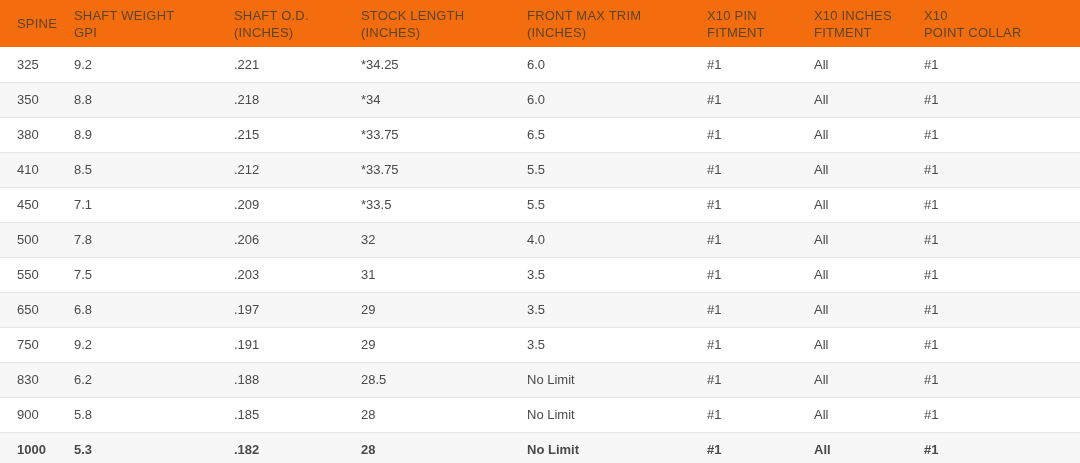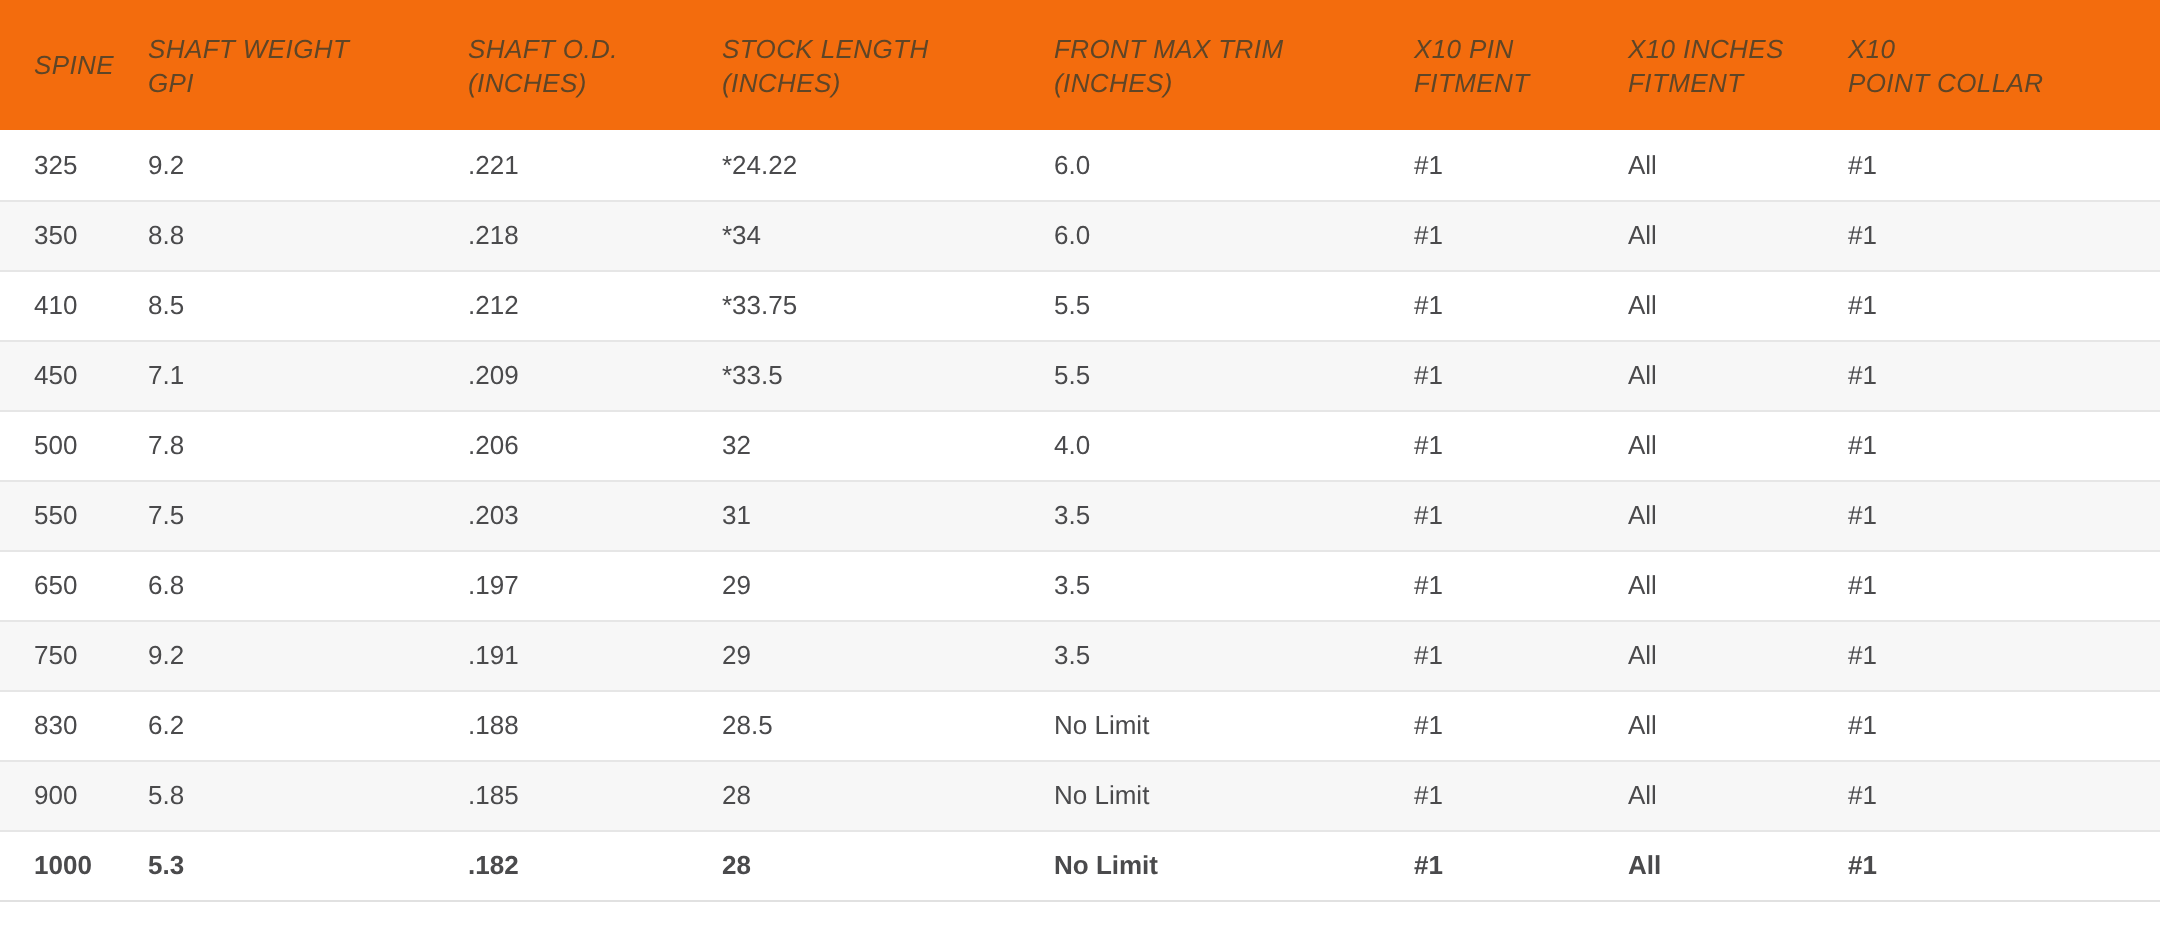--- a/index.html
+++ b/index.html
@@ -13,22 +13,21 @@
     height: 463px;
     overflow: hidden;
     background: #ffffff;
   }
   table.spec-table {
     width: 1080px;
     border-collapse: collapse;
     table-layout: fixed;
   }
   table.spec-table thead tr {
-    height: 65px;
-    font-style: italic;
+    height: 47px;
   }
   table.spec-table th {
     background: #F36C0D;
     color: #5E4527;
     font-size: 13px;
     font-weight: 400;
     text-align: left;
     vertical-align: middle;
     padding: 0 6px 0 17px;
     line-height: 17px;
@@ -108,37 +107,47 @@
             <span class="th-line">X10</span>
             <span class="th-line">POINT COLLAR</span>
           </th>
         </tr>
       </thead>
     <tbody>
         <tr>
           <td>325</td>
           <td>9.2</td>
           <td>.221</td>
-          <td>*24.22</td>
+          <td>*34.25</td>
           <td>6.0</td>
           <td>#1</td>
           <td>All</td>
           <td>#1</td>
         </tr>
         <tr>
           <td>350</td>
           <td>8.8</td>
           <td>.218</td>
           <td>*34</td>
           <td>6.0</td>
           <td>#1</td>
           <td>All</td>
           <td>#1</td>
         </tr>
         <tr>
+          <td>380</td>
+          <td>8.9</td>
+          <td>.215</td>
+          <td>*33.75</td>
+          <td>6.5</td>
+          <td>#1</td>
+          <td>All</td>
+          <td>#1</td>
+        </tr>
+        <tr>
           <td>410</td>
           <td>8.5</td>
           <td>.212</td>
           <td>*33.75</td>
           <td>5.5</td>
           <td>#1</td>
           <td>All</td>
           <td>#1</td>
         </tr>
         <tr>

